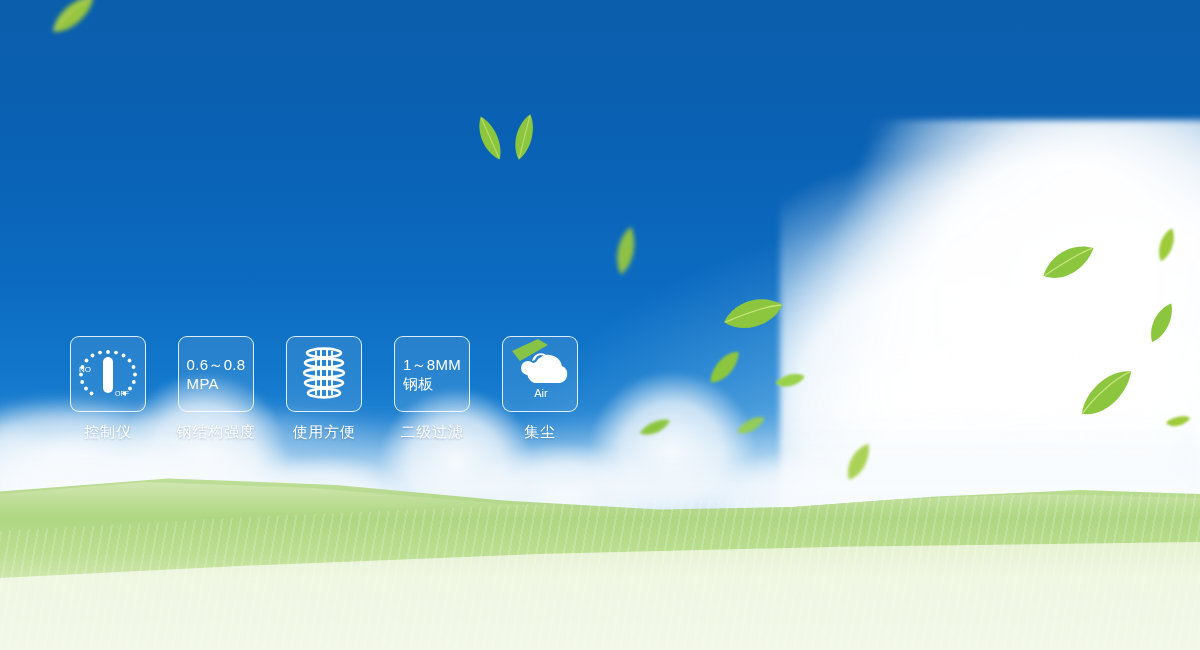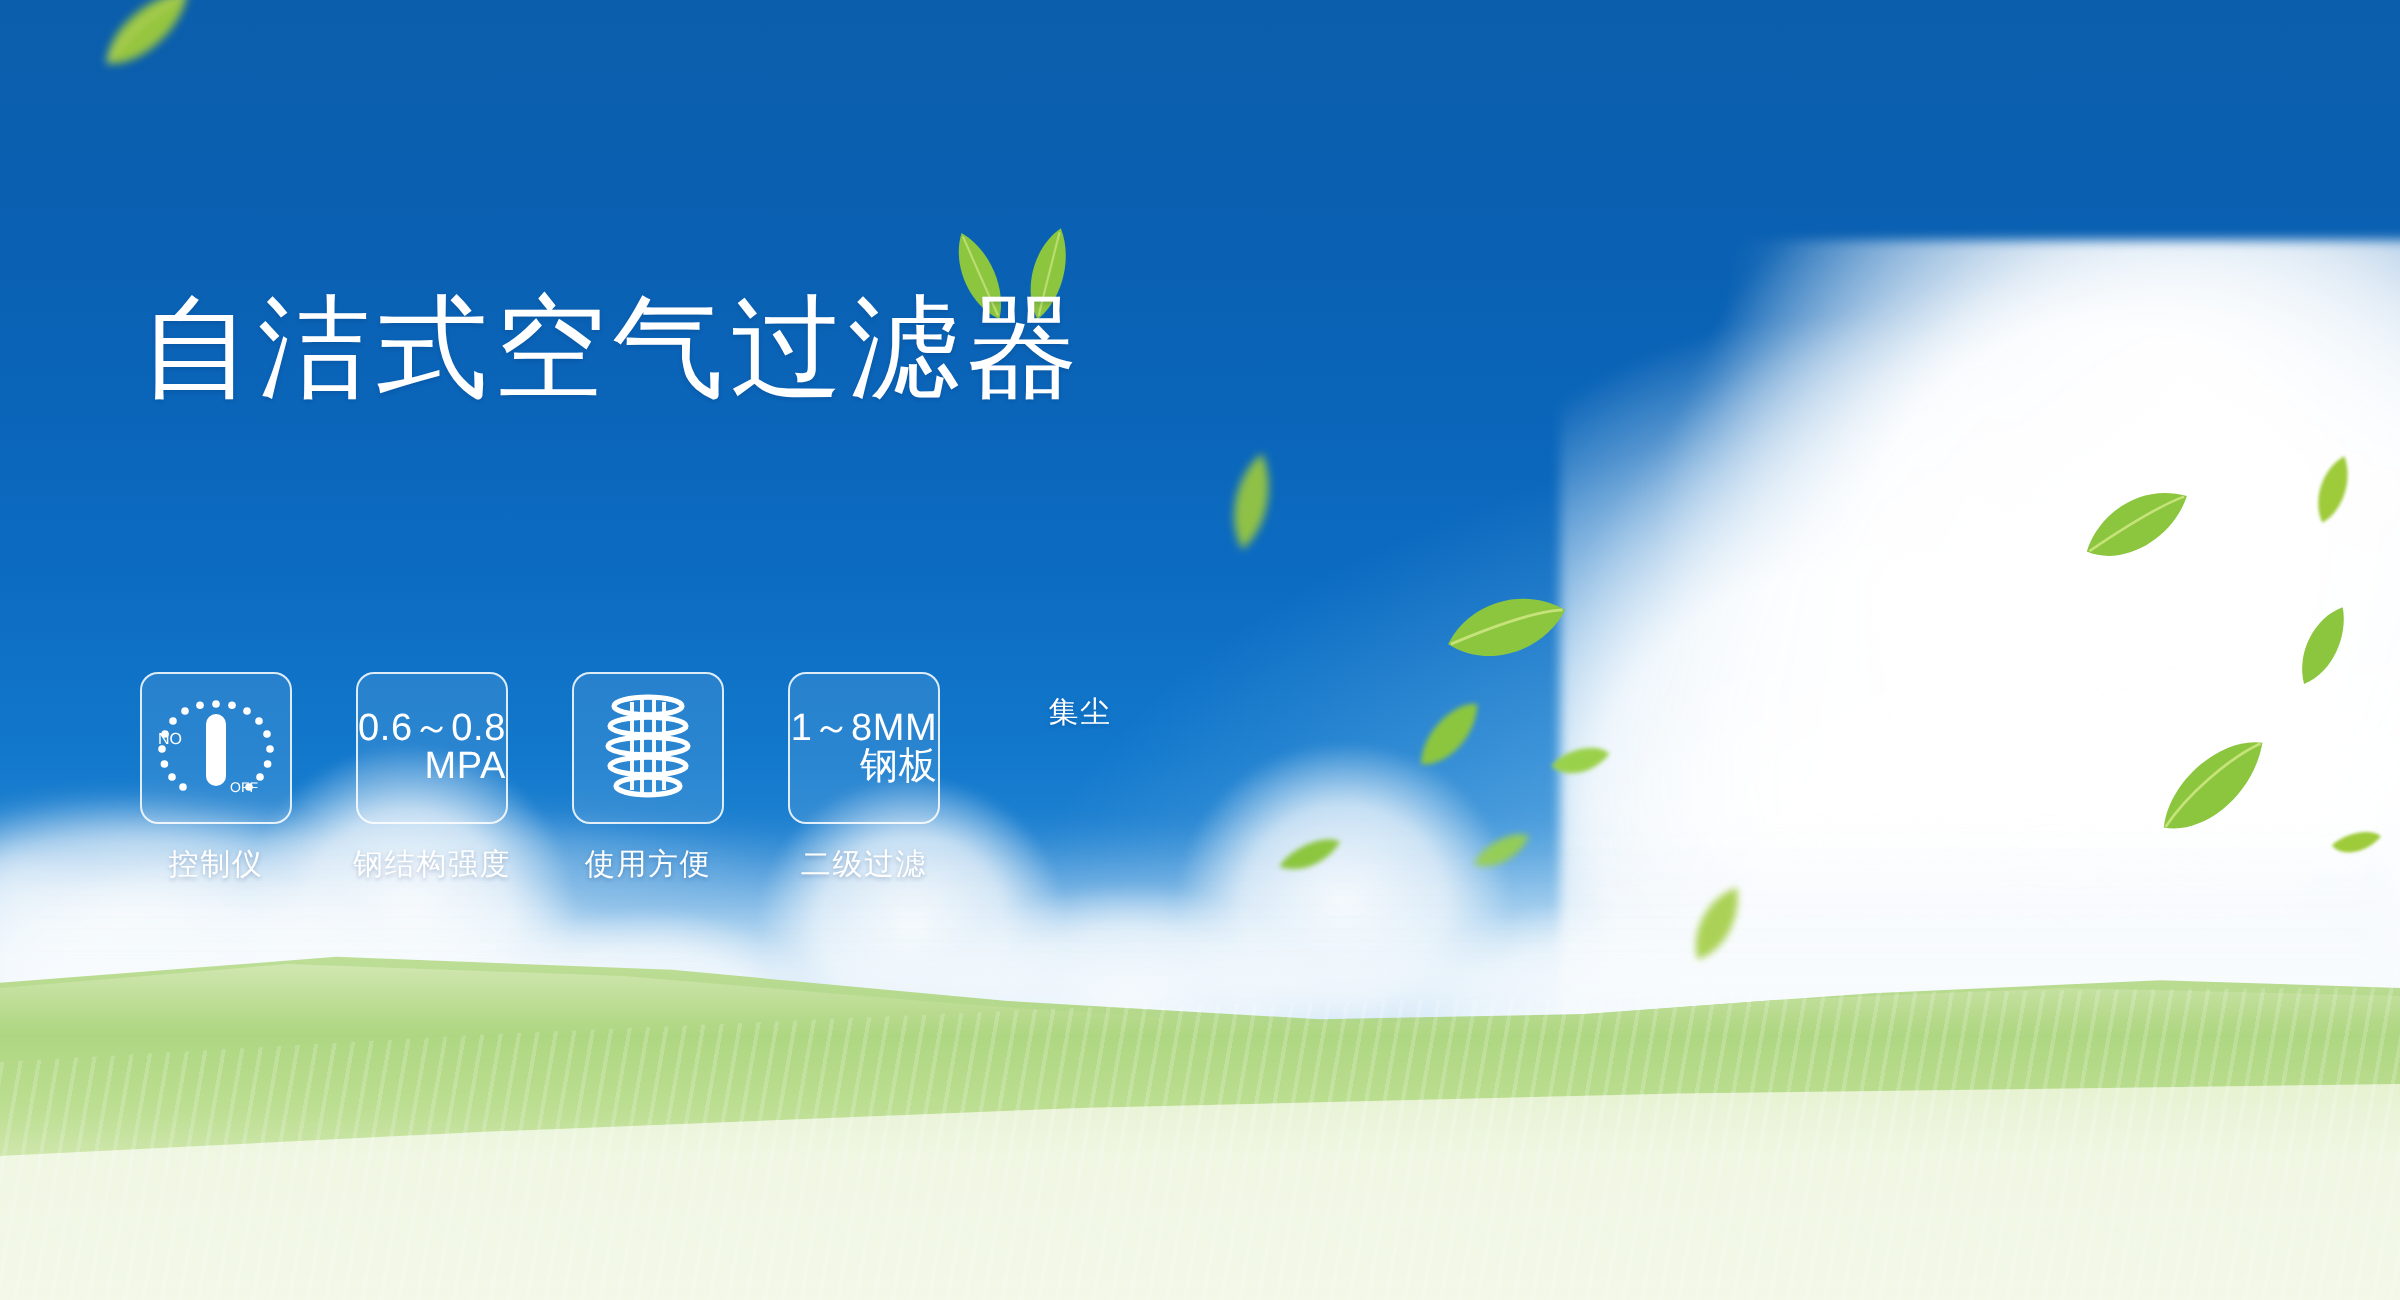--- a/index.html
+++ b/index.html
@@ -197,23 +197,23 @@
     border:1px solid rgba(255,255,255,.85);
     border-radius:9px;
     background:rgba(255,255,255,.10);
     display:flex;align-items:center;justify-content:center;
     box-sizing:border-box;
     position:relative;
     overflow:hidden;
   }
   .feature-text{
     color:#ffffff;
-    font-size:19px;
+    font-size:15px;
     line-height:19px;
-    text-align:right;
+    text-align:left;
     letter-spacing:.3px;
   }
   .feature-label{
     margin-top:11px;
     color:#ffffff;
     font-size:15px;
     letter-spacing:.8px;
     white-space:nowrap;
     text-shadow:0 1px 2px rgba(0,40,90,.25);
   }
@@ -322,21 +322,20 @@
       </svg>
   </div>
   <div class="leaf" style="left:1165px;top:415px;transform:rotate(6deg);filter:blur(.8px);">
     <svg width="26" height="14" viewBox="0 0 26 14">
         <path d="M1 9C7 2 20 -2 25 2 18 12 6 14 1 9Z" fill="#9ecb3a"></path>
       </svg>
   </div>
 
   <div class="content">
 
-    <div class="title">自洁式空气过滤器</div>
 
 
     <div class="features">
 
       <div class="feature">
         <div class="feature-box">
           <svg width="66" height="60" viewBox="0 0 66 60">
             <g fill="#ffffff">
               <circle cx="33" cy="8" r="1.9"></circle>
                 <circle cx="41" cy="8.6" r="1.9"></circle>
@@ -399,18 +398,29 @@
         <div class="feature-box">
           <div class="feature-text">
             <div>1～8MM</div>
             <div>钢板</div>
           </div>
         </div>
         <div class="feature-label">二级过滤</div>
       </div>
 
       <div class="feature">
+        <div class="feature-box">
+          <svg width="74" height="74" viewBox="0 0 74 74" style="position:absolute;left:1px;top:-2px;">
+            <path d="M8 16 L34 4 L44 10 L16 26 Z" fill="#8cc63f" opacity=".95"></path>
+            <g fill="#ffffff">
+              <path d="M28 26a9 9 0 1 1 11 10 l-3 -4 a6 6 0 1 0 -5 -7 Z"></path>
+              <circle cx="24" cy="33" r="7"></circle>
+              <path d="M30 48 a11 11 0 0 1 2 -21 a14 14 0 0 1 26 4 a9 9 0 0 1 -2 17 Z"></path>
+            </g>
+            <text x="37" y="62" fill="#ffffff" font-size="11" text-anchor="middle" font-family="'Liberation Sans',sans-serif">Air</text>
+          </svg>
+        </div>
         <div class="feature-label">集尘</div>
       </div>
 
     </div>
   </div>
 </div>
 
 </body></html>

